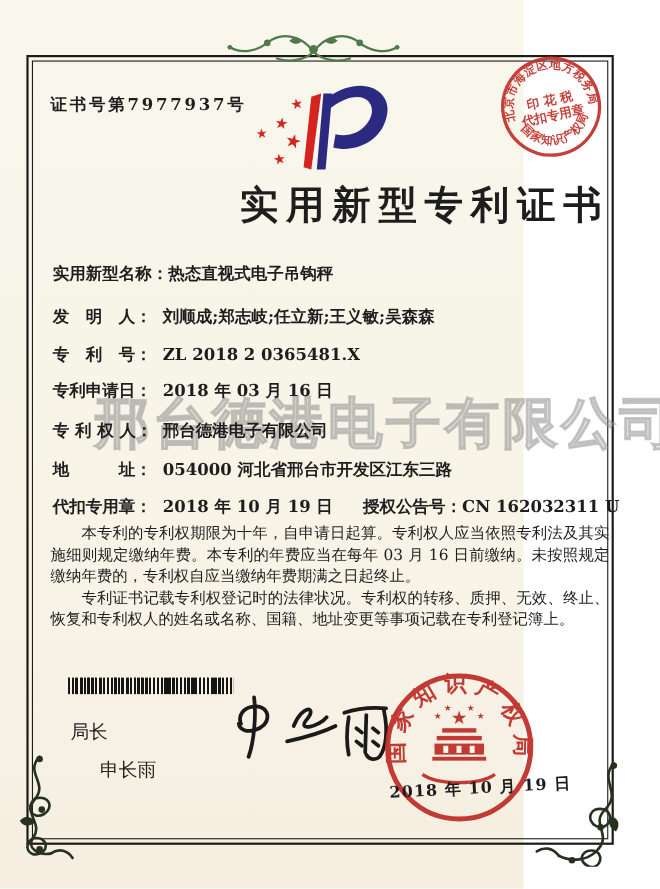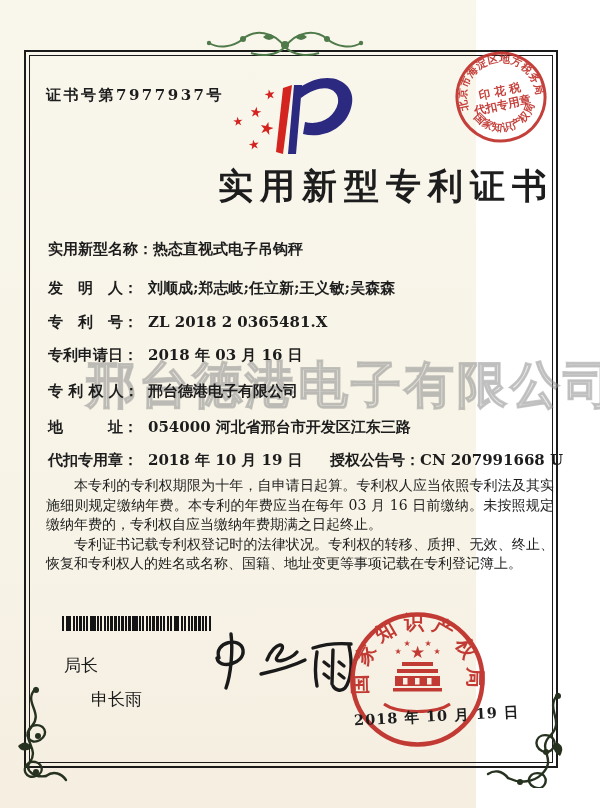--- a/index.html
+++ b/index.html
@@ -145,21 +145,21 @@
   <div class="field-row" style="top:382px">
     <span class="f-label">专 利 权 人：</span><span class="f-value">邢台德港电子有限公司</span>
   </div>
   <div class="field-row" style="top:418px">
     <span class="f-label">地　　　址：</span><span class="f-value">054000 河北省邢台市开发区江东三路</span>
   </div>
   <div class="field-row" style="top:451px">
     <span class="f-label">代扣专用章：</span><span class="f-value">2018 年 10 月 19 日</span>
   </div>
   <div class="field-row" style="top:451px;left:330px">
-    <span class="f-label" style="min-width:0">授权公告号：</span><span class="f-value">CN 207991668 U</span>
+    <span class="f-label" style="min-width:0">授权公告号：</span><span class="f-value">CN 162032311 U</span>
   </div>
 
   <div class="abs body-text">
     <p>本专利的专利权期限为十年，自申请日起算。专利权人应当依照专利法及其实施细则规定缴纳年费。本专利的年费应当在每年 03 月 16 日前缴纳。未按照规定缴纳年费的，专利权自应当缴纳年费期满之日起终止。</p>
     <p>专利证书记载专利权登记时的法律状况。专利权的转移、质押、无效、终止、恢复和专利权人的姓名或名称、国籍、地址变更等事项记载在专利登记簿上。</p>
   </div>
 
   <div class="abs barcode"></div>
 
   <div class="abs signer-title">局长</div>

